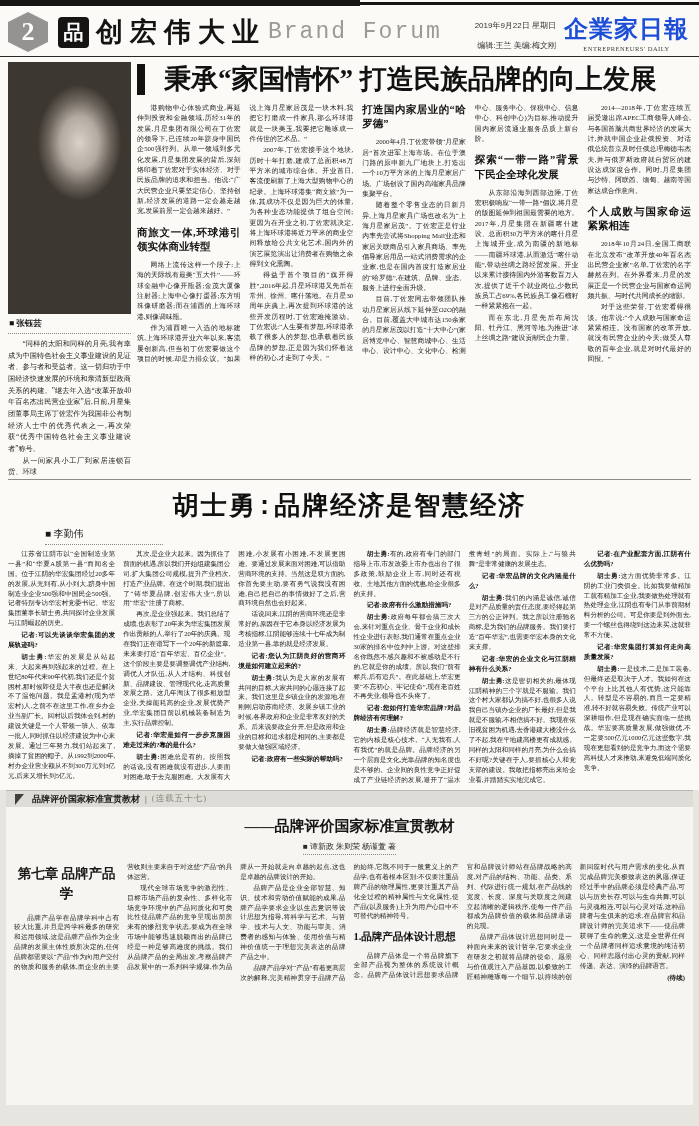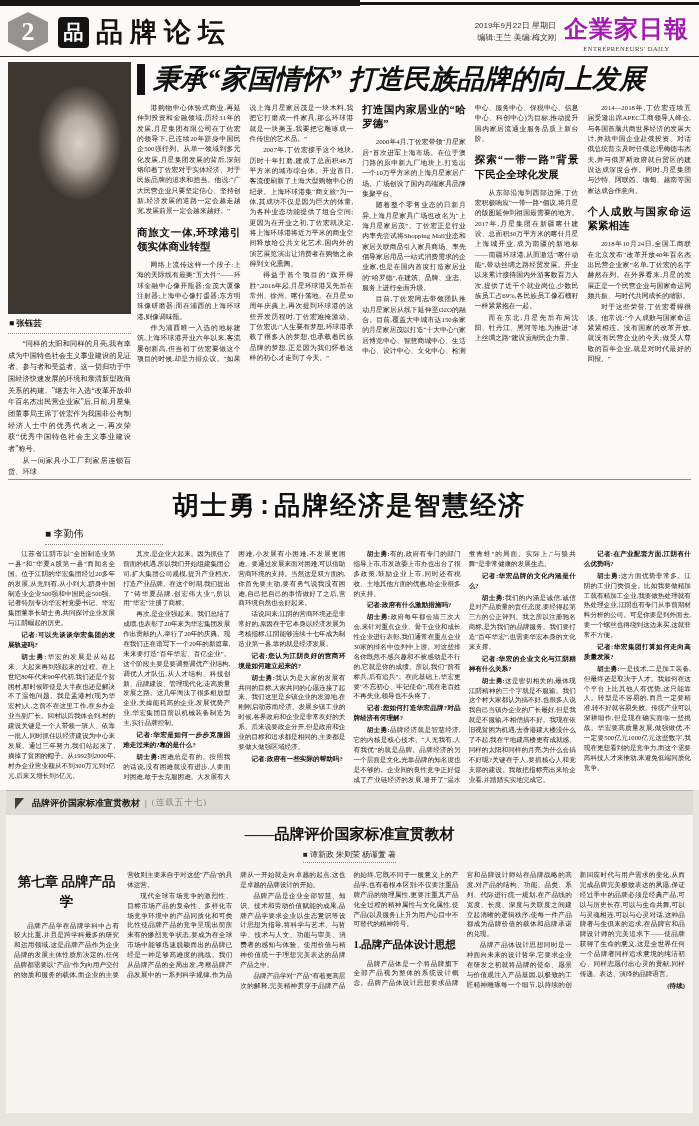--- a/index.html
+++ b/index.html
@@ -10,37 +10,37 @@
   
   .topbar { position:absolute; top:2px; left:0; width:699px; height:3px; background:#161514; }
   .topbar-thick { position:absolute; top:0; left:0; width:360px; height:6px; background:#161514; }
   .masthead { position:relative; padding:12px 10px 4px 8px; height:57px; display:flex; align-items:center; border-bottom:1.5px solid #2a2927; }
   .badge { width:40px; height:40px; background:#949391; color:#fff; clip-path:polygon(50% 0,100% 25%,100% 75%,50% 100%,0 75%,0 25%); display:flex; align-items:center; justify-content:center; font-size:26px; font-weight:bold; font-family:"Liberation Serif",serif; }
   .logo-seal { width:31px; height:31px; background:#151413; color:#fff; margin:0 7px 0 10px; border-radius:4px; display:flex; align-items:center; justify-content:center; font-size:20px; font-weight:bold; }
   .sec-cn { font-size:27px; font-weight:bold; letter-spacing:7px; color:#141312; }
   .sec-en { font-family:"Liberation Mono", monospace; font-size:23px; color:#9b9a97; letter-spacing:2px; margin-left:2px; white-space:nowrap; }
   .mh-right { margin-left:auto; display:flex; align-items:center; gap:8px; }
   .mh-meta { text-align:right; font-family:"Liberation Sans",sans-serif; }
-  .mh-meta div { font-size:8px; line-height:1.5; color:#33322f; }
-  .paper-cn { font-size:24px; font-weight:bold; letter-spacing:1px; color:#a21caf; font-family:"Liberation Serif",serif; }
+  .mh-meta div { font-size:8px; line-height:1.5; color:#33322f;margin-top:8px; }
+  .paper-cn { font-size:24px; font-weight:bold; letter-spacing:1px; color:#1d4ed8; font-family:"Liberation Serif",serif; }
   .paper-en { font-size:6.5px; letter-spacing:0.5px; color:#44433f; text-align:center; }
 
   
   .lead { position:relative; padding:5px 8px 0 8px; height:420px; overflow:hidden; }
   .lead-grid { display:flex; gap:6px; height:100%; }
   .lead-left { width:123px; flex:none; }
   .portrait { width:123px; height:252px;
      background: radial-gradient(ellipse 42px 58px at 58% 32%, #d9d2c9 0%, #b3aaa0 45%, #6b645c 75%, #3c3831 100%),
                  linear-gradient(160deg, #4a463f 0%, #221f1b 55%, #0d0c0a 100%);
      background-blend-mode:normal; }
   .photo-byline { font-size:8.5px; font-weight:bold; padding:4px 1px 3px; border-bottom:1px dotted #8a8884; color:#161514; }
   .lead-intro { margin-top:5px; font-size:7.2px; line-height:1.62; text-align:justify; color:#24231f; }
   .lead-intro p { text-indent:2em; }
   .lead-right { flex:1; min-width:0; }
-  .hl-block { border-left:8px solid #131211; padding-left:8px; margin-top:2px;font-style:italic; }
+  .hl-block { border-left:8px solid #131211; padding-left:19px; margin-top:2px; }
   .headline { font-size:27px; font-weight:bold; letter-spacing:0px; line-height:1.15; color:#111; white-space:nowrap; }
   .dek { font-size:13px; font-weight:bold; margin-top:3px; color:#1a1918; }
   .lead-flow { margin-top:8px; height:344px; overflow:hidden; column-count:5; column-gap:9px; font-size:6.8px; line-height:1.52; text-align:justify; }
 
   
   .fp { text-indent:2em; margin-bottom:1px; }
   .fsub { font-size:10.5px; font-weight:bold; line-height:1.35; margin:9px 0 6px; text-indent:0; color:#131211; }
   .fq { font-weight:bold; text-indent:2em; margin:2px 0; color:#151413; }
   .fa { text-indent:2em; margin-bottom:1px; }
   .fa b, .fq b { font-weight:bold; }
@@ -50,42 +50,43 @@
   .rule { border-top:1px solid #8f8d89; margin:2px 8px; }
 
   
   .mid { position:relative; padding:2px 8px 0; height:308px; overflow:hidden; }
   .mid-hl { text-align:center; font-size:26px; font-weight:bold; letter-spacing:2px; margin:4px 0 4px; color:#101010;font-family:Liberation Mono, monospace; }
   .mid-byline { width:118px; font-size:10px; font-weight:normal; padding-bottom:3px; border-bottom:1px dotted #8a8884; margin-bottom:4px;margin-left:37px; }
   .mid-flow { height:252px; overflow:hidden; column-count:6; column-gap:8px; font-size:6.6px; line-height:1.5; text-align:justify; }
 
   
   .bottom-wrap { position:absolute; left:0; right:0; bottom:0; top:790px; background:#e7e5e0; padding:0 6px 10px; }
-  .serial-band { display:flex; align-items:center; gap:5px; background:#dedcd6; border-top:1px solid #bab8b2; padding:3px 8px; height:25px; }
+  .serial-band { display:flex; align-items:center; gap:5px; background:#dedcd6; border-top:1px solid #bab8b2; padding:3px 8px; height:17px; }
   .tri { width:0; height:0; border-left:11px solid #3f3e3b; border-top:9px solid transparent; transform:rotate(90deg); margin-right:2px; }
   .band-label { font-size:9px; font-weight:bold; color:#1d1c1a; font-family:"Liberation Sans",sans-serif; }
   .band-sep { color:#55544f; font-size:9px; }
   .band-issue { font-size:8.5px; color:#8a8880; letter-spacing:1px; }
   .bottom-paper { background:#f6f5f1; padding:8px 8px 6px; height:298px; overflow:hidden; }
   .b-title { text-align:center; font-size:29px; font-weight:bold; letter-spacing:4px; color:#0f0f0e; }
   .b-sub { text-align:center; font-size:15px; font-weight:bold; margin-top:2px; color:#171614; }
   .b-authors { width:fit-content; margin:5px auto 7px; font-size:8px; color:#2a2925; padding-bottom:2px; border-bottom:1px dotted #8a8884; }
   .b-flow { height:212px; overflow:hidden; column-count:6; column-gap:8px; font-size:6.6px; line-height:1.5; text-align:justify; }
 </style>
 </head>
 <body>
 
 <div class="page">
 
   <div class="topbar"></div>
   <div class="topbar-thick"></div>
   <div class="masthead">
     <div class="badge">2</div>
     <div class="logo-seal">品</div>
-    <div class="sec-cn">品牌论坛</div>
+    <div class="sec-cn">创宏伟大业</div>
+    <div class="sec-en">Brand Forum</div>
     <div class="mh-right">
       <div class="mh-meta">
         <div>2019年9月22日 星期日</div>
         <div>编辑:王兰 美编:梅文刚</div>
       </div>
       <div>
         <div class="paper-cn">企業家日報</div>
         <div class="paper-en">ENTREPRENEURS' DAILY</div>
       </div>
     </div>

